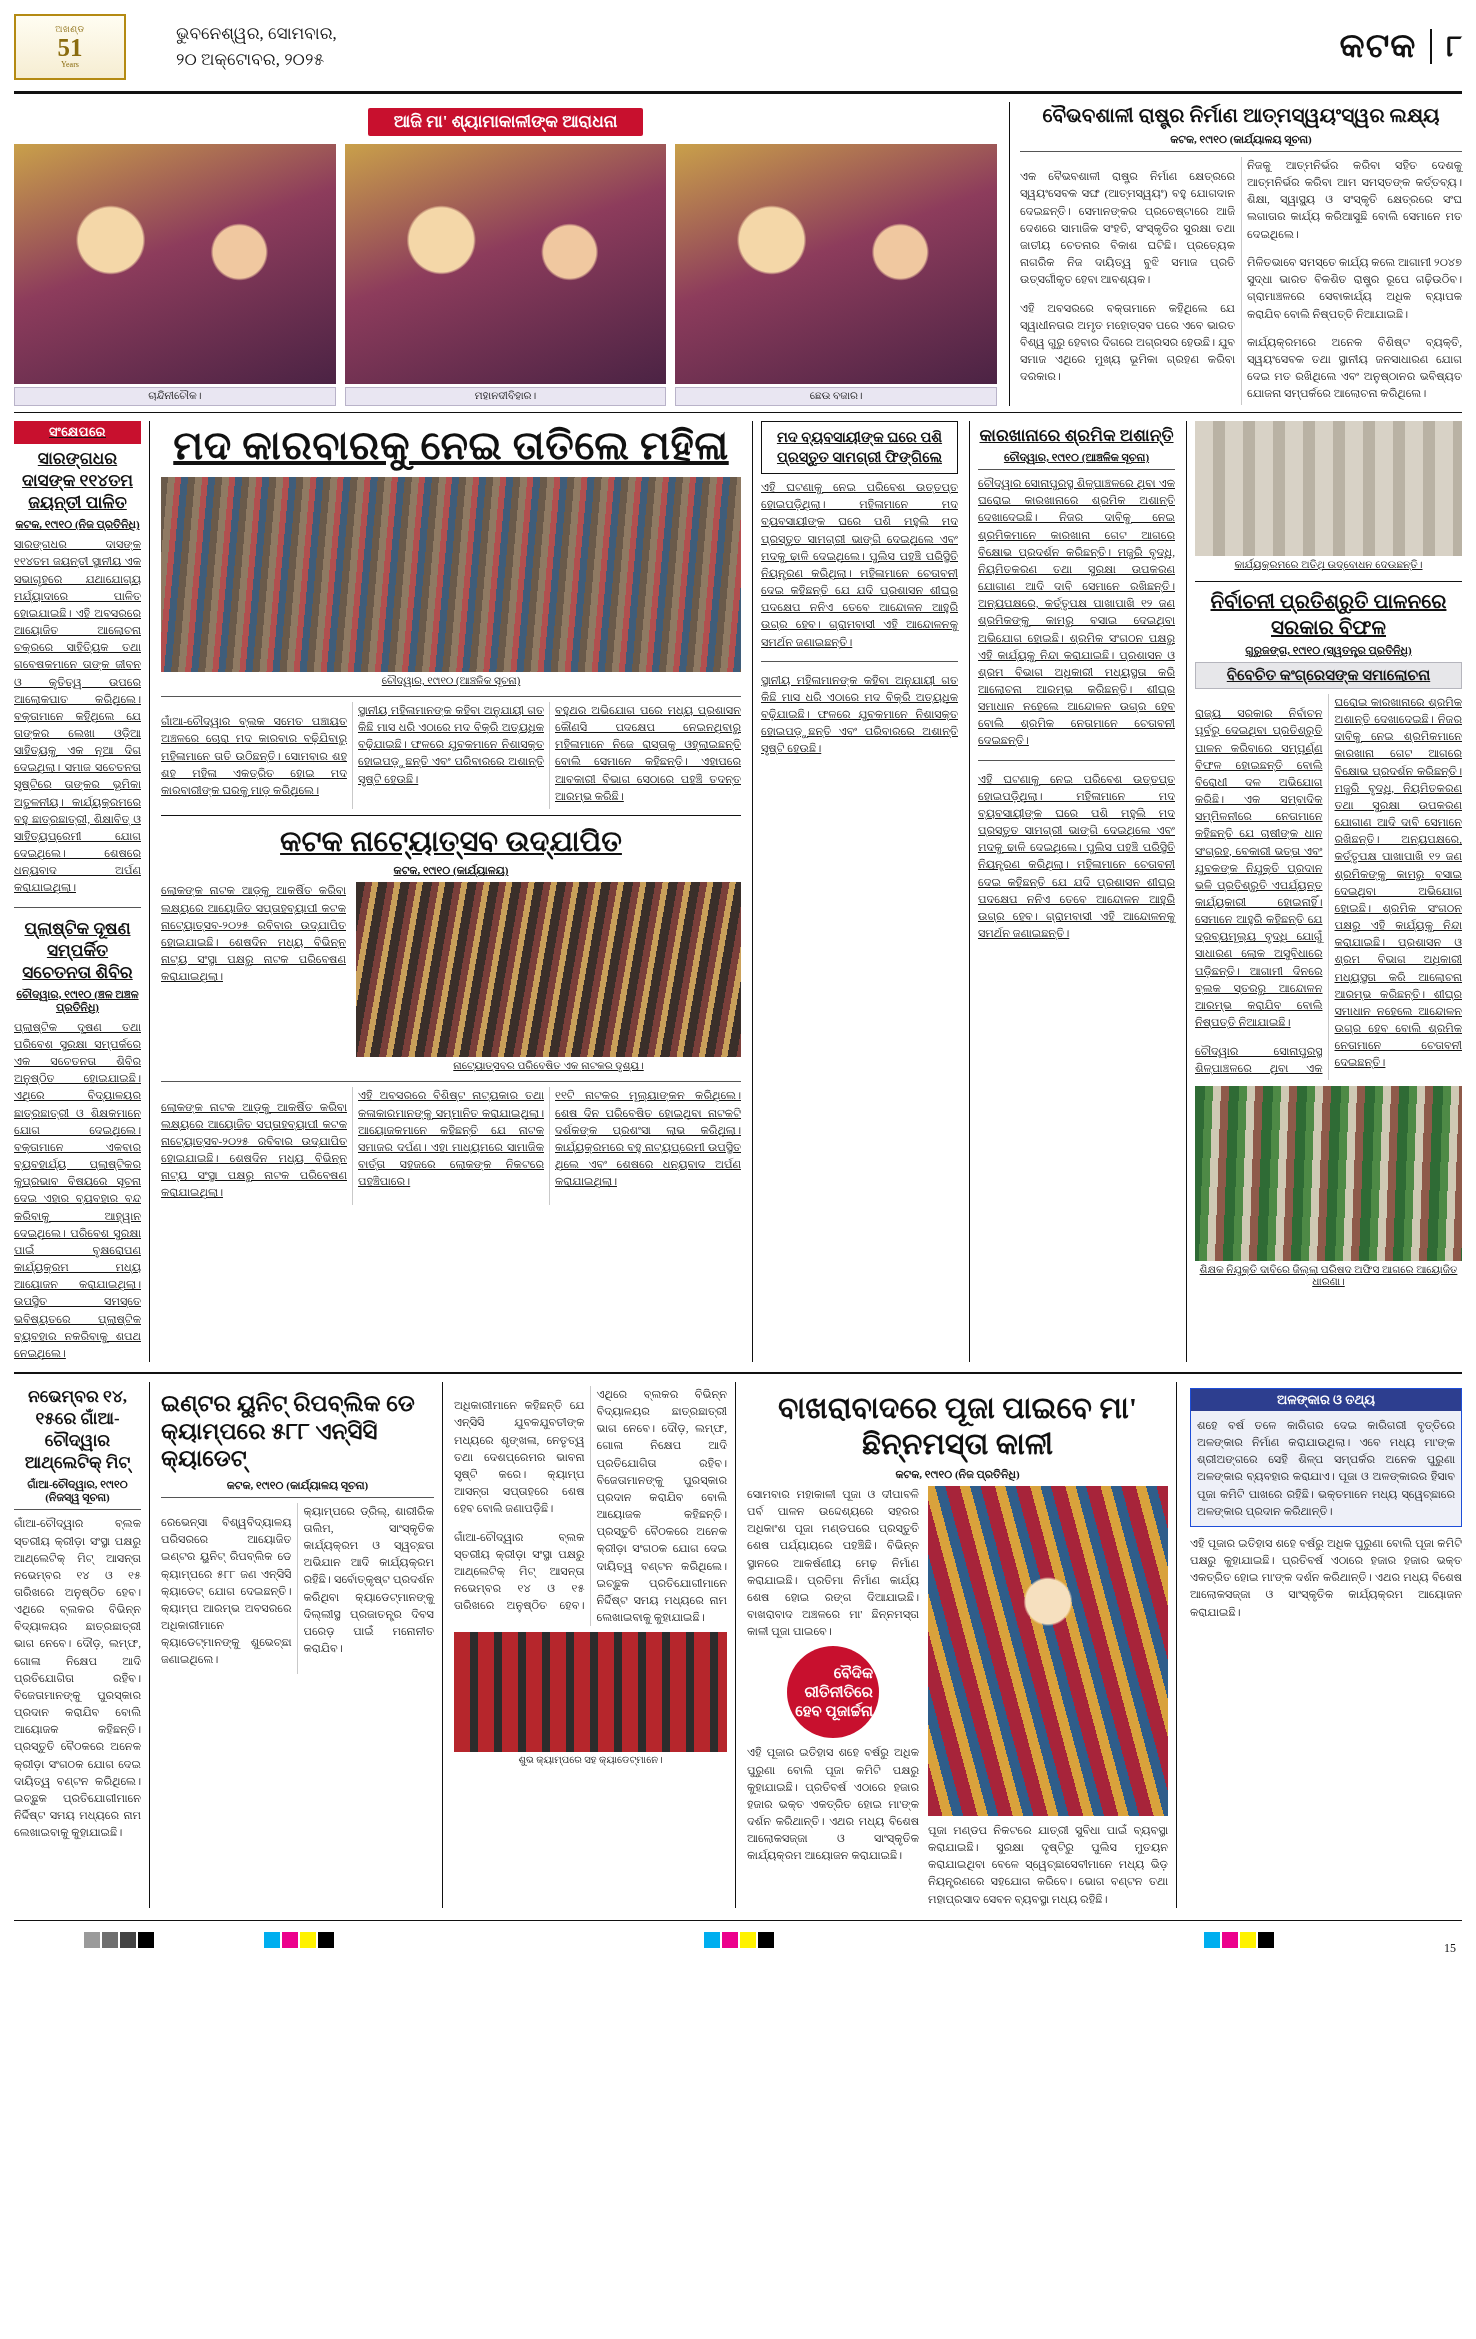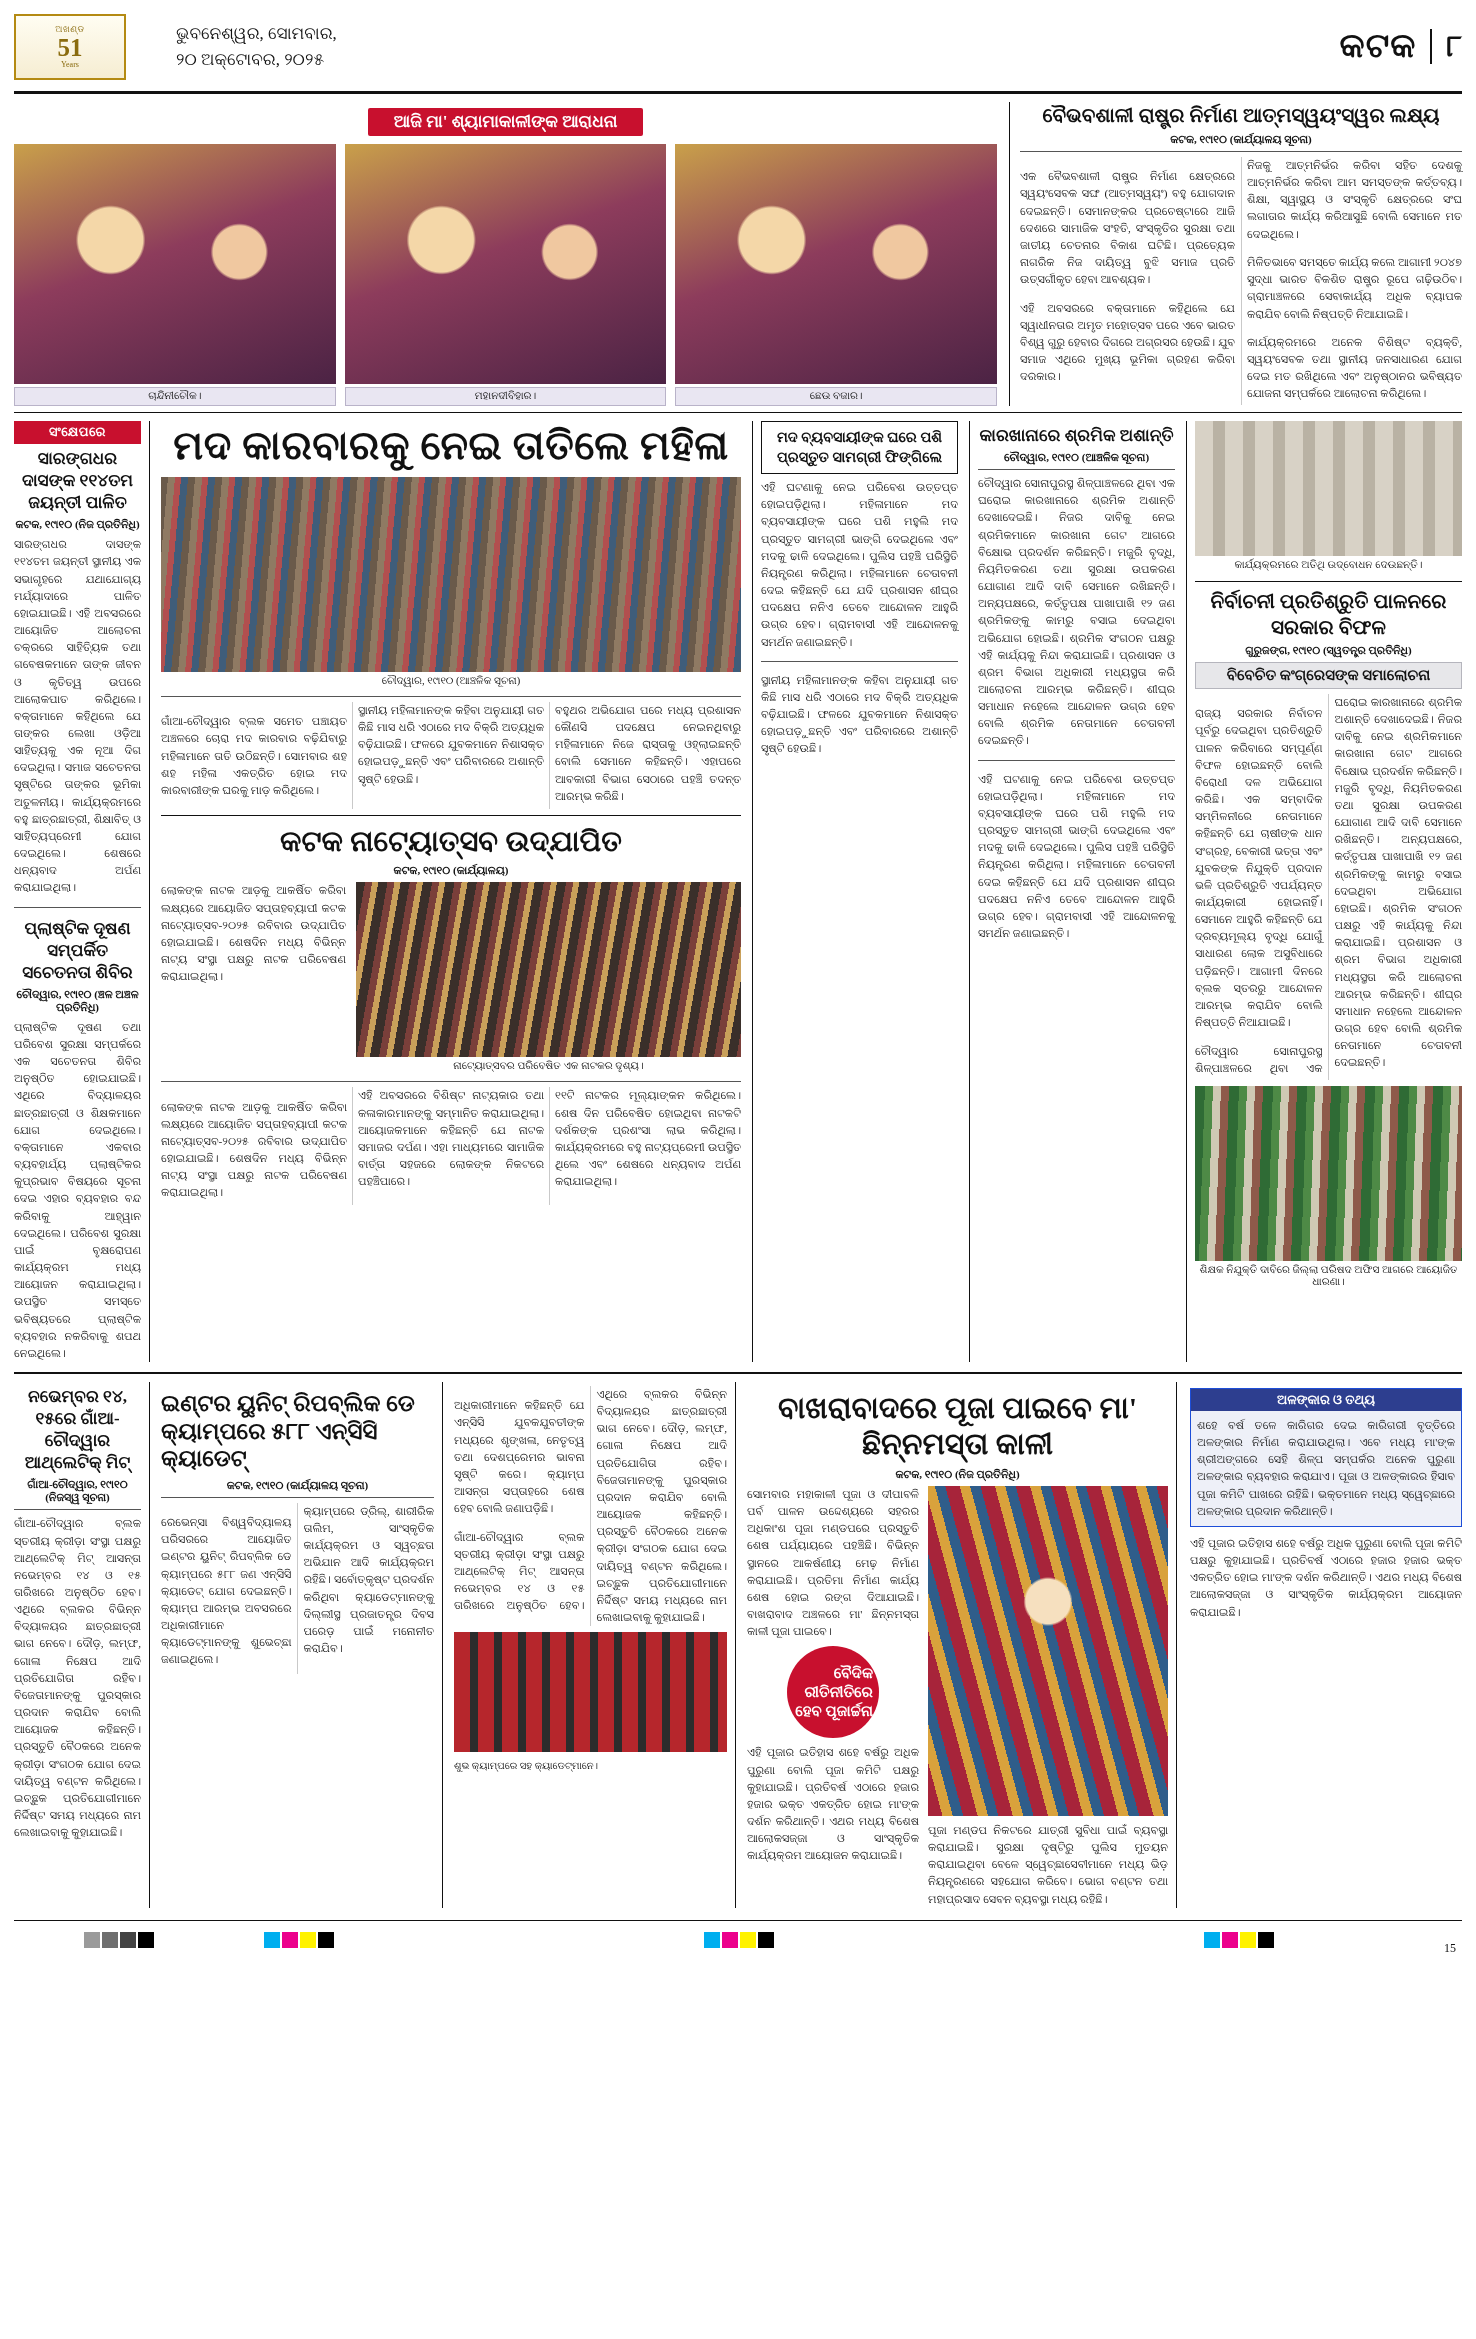--- a/index.html
+++ b/index.html
@@ -121,21 +121,21 @@
     font-size: 20px;
     font-weight: bold;
     text-align:center;
     line-height:1.35;
     margin-bottom:4px;
   }
   .cols-2 { column-count: 2; column-gap: 12px; column-rule: 1px solid #c9c9c9; }
   .cols-3 { column-count: 3; column-gap: 11px; column-rule: 1px solid #c9c9c9; }
 
   
-  .main { display:flex; gap: 11px; margin-top: 8px; }
+  .main { display:flex; gap: 11px; margin-top: 8px; text-decoration: underline; }
   .col { }
   .c1 { width: 136px; border-right:1px solid #111; padding-right:8px;}
   .c2 { width: 580px; }
   .c3 { width: 206px; border-left:1px solid #111; padding-left:8px;}
   .c4 { width: 206px; border-left:1px solid #111; padding-left:8px;}
   .c5 { flex:1; border-left:1px solid #111; padding-left:8px;}
 
   .sec-tag {
     background:#c8102e;
     color:#fff;
@@ -219,21 +219,21 @@
     height: 40px;
     display:flex; align-items:center;
     position: relative;
     text-align: right;
   }
   .sw { width:16px; height:16px; }
   .footer .grp { position:absolute; display:flex; gap:2px; }
   .pg-no { position:absolute; right:6px; bottom:4px; font-size:12px;}
 
   .pic-pad { margin: 6px 0; }
-  .small-cap { font-size:10px; text-align:left; margin-top:8px;}
+  .small-cap { font-size:10px; text-align:center; margin-top:2px;}
 </style>
 </head>
 <body>
 
 <div class="page">
 
   <div class="masthead">
     <div class="badge">
       <div class="b-top">ଅଖଣ୍ଡ</div>
       <div class="b-num">51</div>

